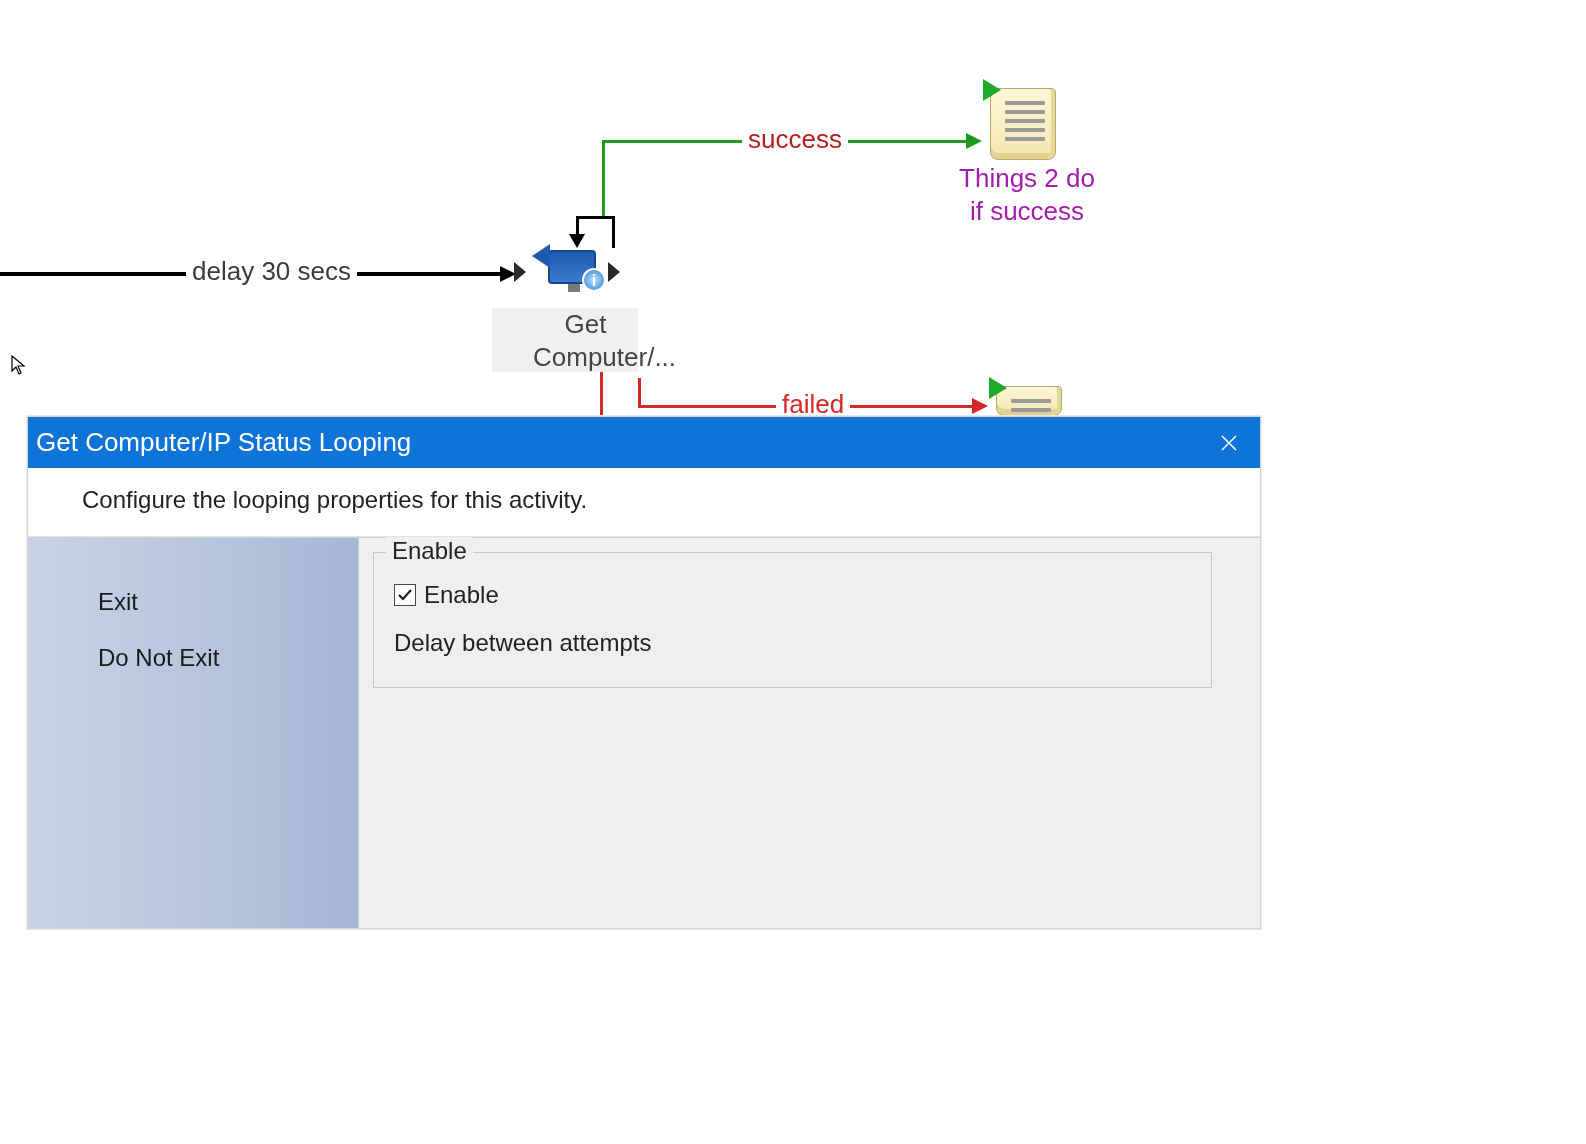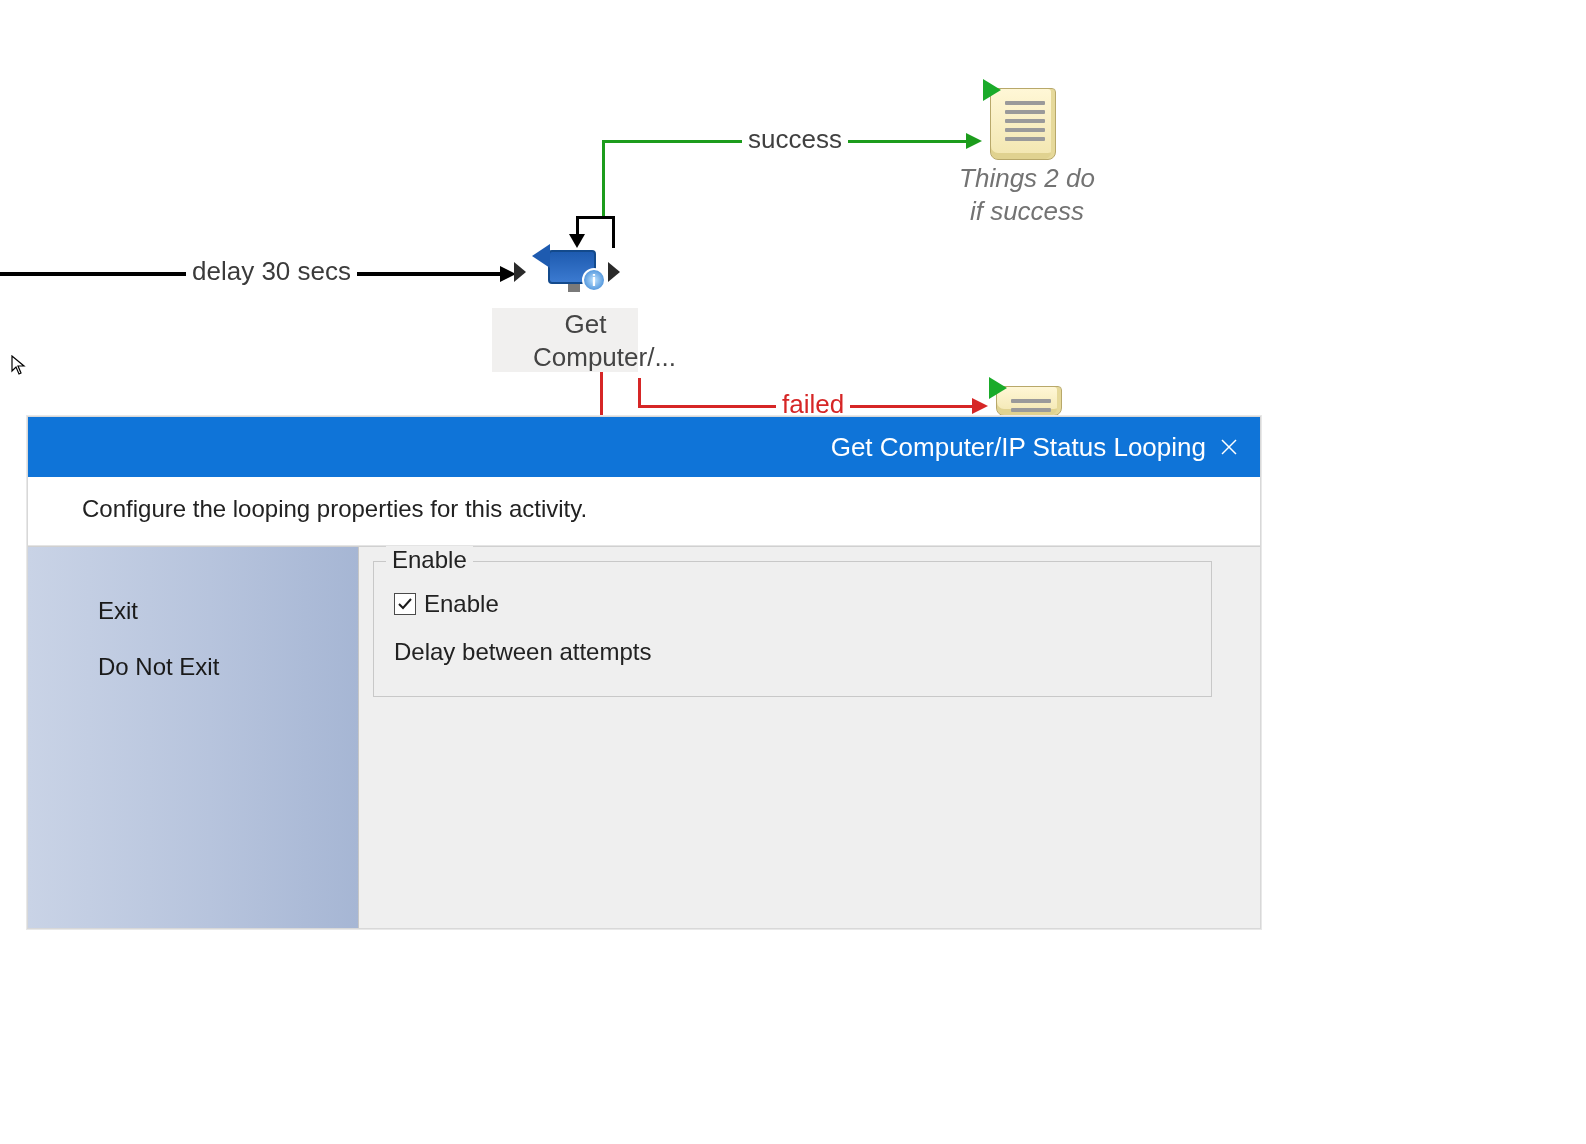--- a/index.html
+++ b/index.html
@@ -91,25 +91,24 @@
     position: absolute;
     top: -10px; left: -8px;
     width: 0; height: 0;
     border-top: 11px solid transparent;
     border-bottom: 11px solid transparent;
     border-left: 18px solid #1aab2a;
   }
   .script-caption {
     position: absolute;
     font-size: 26px;
-    color: #737373;
+    color: #a21caf;
     text-align: center;
     line-height: 1.25;
     white-space: nowrap;
-    font-style: italic;
   }
   
   .comp-icon { position: absolute; }
   .monitor {
     width: 48px; height: 34px;
     background: linear-gradient(#1e5bb0, #3b7ad0);
     border: 2px solid #134a8c;
     border-radius: 4px;
     position: relative;
   }
@@ -146,26 +145,26 @@
     position: absolute;
     left: 27px; top: 416px;
     width: 1234px; height: 513px;
     background: #fff;
     border: 1px solid #d8d8d8;
     box-shadow: 0 0 0 1px #e8e8e8;
     display: flex;
     flex-direction: column;
   }
   .titlebar {
-    height: 60px;
+    height: 51px;
     background: #0f74d8;
     color: #fff;
     display: flex;
     align-items: center;
-    justify-content: flex-end;
+    justify-content: space-between;
     padding: 0 8px 0 8px;
     font-size: 26px;
     font-weight: 400;
   }
   .titlebar .title { padding-left: 0px; }
   .close-btn {
     width: 46px; height: 46px;
     display: flex; align-items: center; justify-content: center;
     font-size: 24px;
     cursor: default;
@@ -302,21 +301,21 @@
   </div>
 
   <div class="vline" style="left:612px; top:216px; width:3px; height:32px; background:#000;"></div>
   <div class="hline" style="left:576px; top:216px; width:38px; height:3px; background:#000;"></div>
   <div class="vline" style="left:576px; top:216px; width:3px; height:22px; background:#000;"></div>
   <div class="arrow-down" style="left:569px; top:234px; border-top:14px solid #000;"></div>
 
   <div class="vline" style="left:602px; top:140px; width:3px; height:76px; background:#1c9c1c;"></div>
   <div class="hline" style="left:602px; top:140px; width:370px; height:3px; background:#1c9c1c;"></div>
   <div class="arrow-right" style="left:966px; top:133px; border-left:16px solid #1c9c1c;"></div>
-  <div class="flow-label" style="left:742px; top:124px; color:#404040;">success</div>
+  <div class="flow-label" style="left:742px; top:124px; color:#b91c1c;">success</div>
 
   <div class="vline" style="left:600px; top:372px; width:3px; height:44px; background:#d62626;"></div>
 
   <div class="vline" style="left:638px; top:378px; width:3px; height:30px; background:#d62626;"></div>
   <div class="hline" style="left:638px; top:405px; width:340px; height:3px; background:#d62626;"></div>
   <div class="arrow-right" style="left:972px; top:398px; border-left:16px solid #d62626;"></div>
   <div class="flow-label" style="left:776px; top:389px; color:#d62626;">failed</div>
 
   <div class="script-icon" style="left:990px; top:88px;">
     <div class="script-body">

